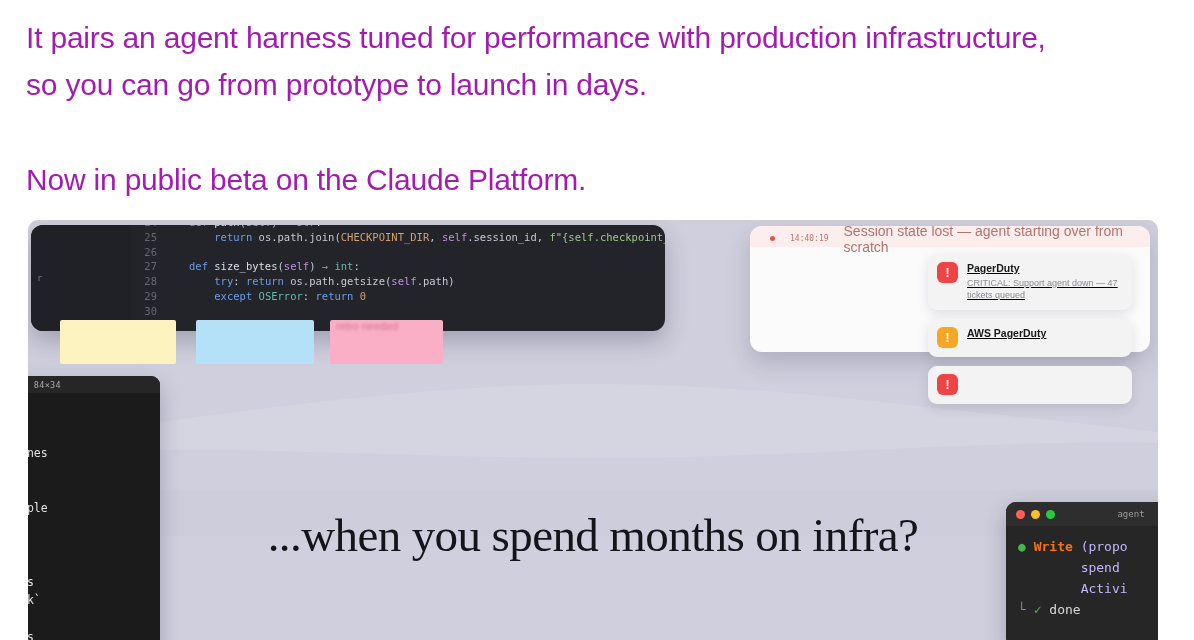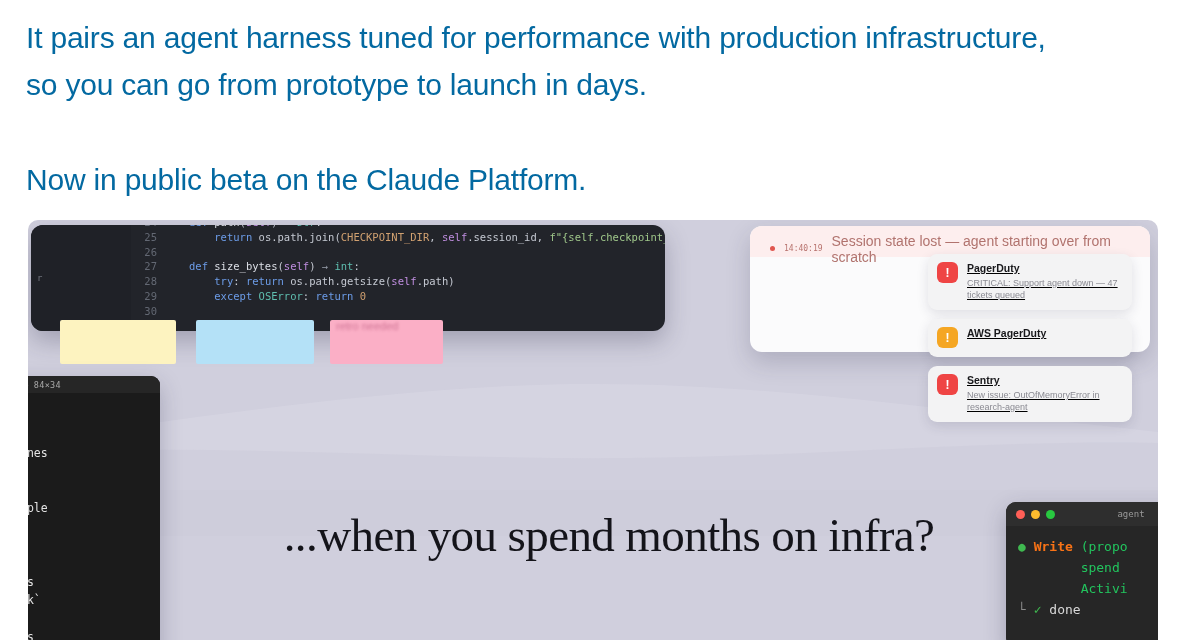--- a/index.html
+++ b/index.html
@@ -15,21 +15,21 @@
     font-family: "Liberation Sans", sans-serif;
     -webkit-font-smoothing: antialiased;
   }
 
   
   .post-copy {
     position: absolute;
     left: 26px;
     top: 14px;
     width: 1040px;
-    color: #0369a1;
+    color: #a21caf;
     font-size: 30px;
     line-height: 47px;
     letter-spacing: -0.2px;
     font-weight: 400;
   }
   .post-copy p { margin: 0; }
   .post-copy .spacer { height: 48px; }
 
   
   .media {
@@ -171,22 +171,22 @@
     background: #fbfbfc;
     border-radius: 12px;
     box-shadow: 0 10px 24px rgba(40,40,70,.20);
     overflow: hidden;
   }
   .dash .alert-row {
     background: #fdeeee;
     height: 17px;
     display: flex;
     align-items: center;
-    padding: 14px 0 0 20px;
-    gap: 9px;
+    padding: 4px 0 0 20px;
+    gap: 15px;
   }
   .alert-dot {
     width: 5px; height: 5px; border-radius: 50%;
     background: #e0564f;
     flex: 0 0 auto;
   }
   .alert-time {
     color: #b8736e;
     font-family: "DejaVu Sans Mono", monospace;
     font-size: 8px;
@@ -237,21 +237,21 @@
   }
   .toast-desc {
     color: #8a8a92;
     font-size: 9px;
     line-height: 12px;
   }
 
   
   .headline {
     position: absolute;
-    left: 16px;
+    left: 0;
     top: 288px;
     width: 1130px;
     text-align: center;
     font-family: "Liberation Serif", serif;
     font-size: 47px;
     color: #14141a;
     letter-spacing: -0.6px;
     white-space: nowrap;
   }
 
@@ -291,21 +291,21 @@
   .term-right .tr-body {
     padding: 10px 0 0 12px;
     font-family: "DejaVu Sans Mono", monospace;
     font-size: 13px;
     line-height: 21px;
     color: #d8d8d8;
     white-space: pre;
   }
   .tr-body .bullet { color: #3fb950; }
   .tr-body .tool { color: #f97316; font-weight: bold; }
-  .tr-body .arg { color: #22c55e; }
+  .tr-body .arg { color: #c4b5fd; }
   .tr-body .check { color: #3fb950; }
   .tr-body .tree { color: #8a8a8a; }
 
   
   .right-mask {
     position: absolute;
     left: 1158px; top: 0;
     width: 36px; height: 640px;
     background: #ffffff;
   }
@@ -382,24 +382,20 @@
 
     <div class="toast">
       <div class="toast-icon warn">!</div>
       <div class="toast-body">
         <div class="toast-title">AWS PagerDuty</div>
       </div>
     </div>
 
     <div class="toast">
       <div class="toast-icon crit">!</div>
-      <div class="toast-body">
-        <div class="toast-title">Sentry</div>
-        <div class="toast-desc">New issue: OutOfMemoryError in research-agent</div>
-      </div>
     </div>
 
   </div>
 
   <div class="headline">...when you spend months on infra?</div>
 
   <div class="term-right">
     <div class="tr-bar">
       <div class="tr-dots">
         <span class="tr-dot r"></span>

